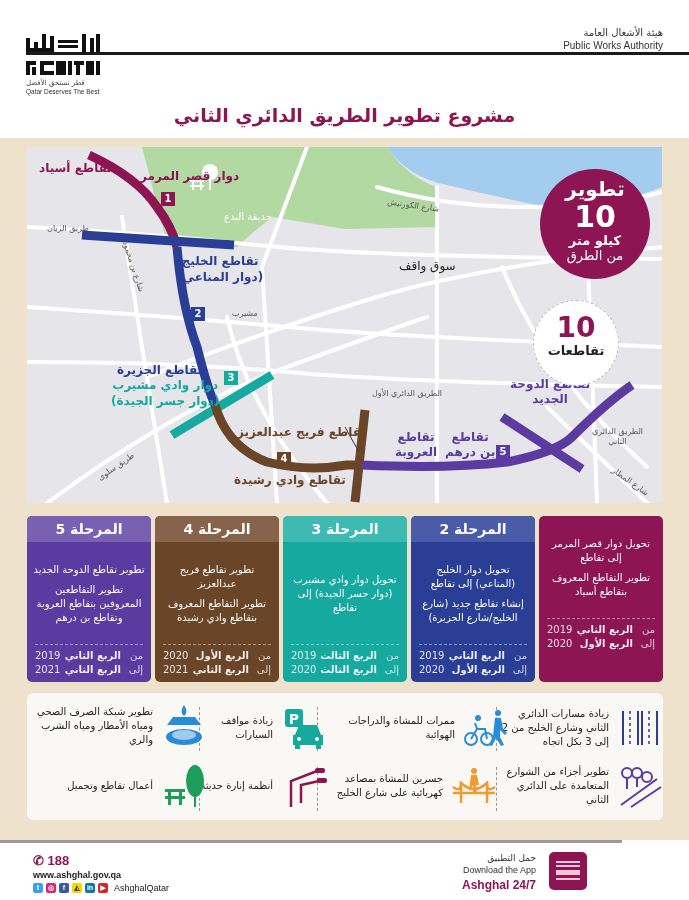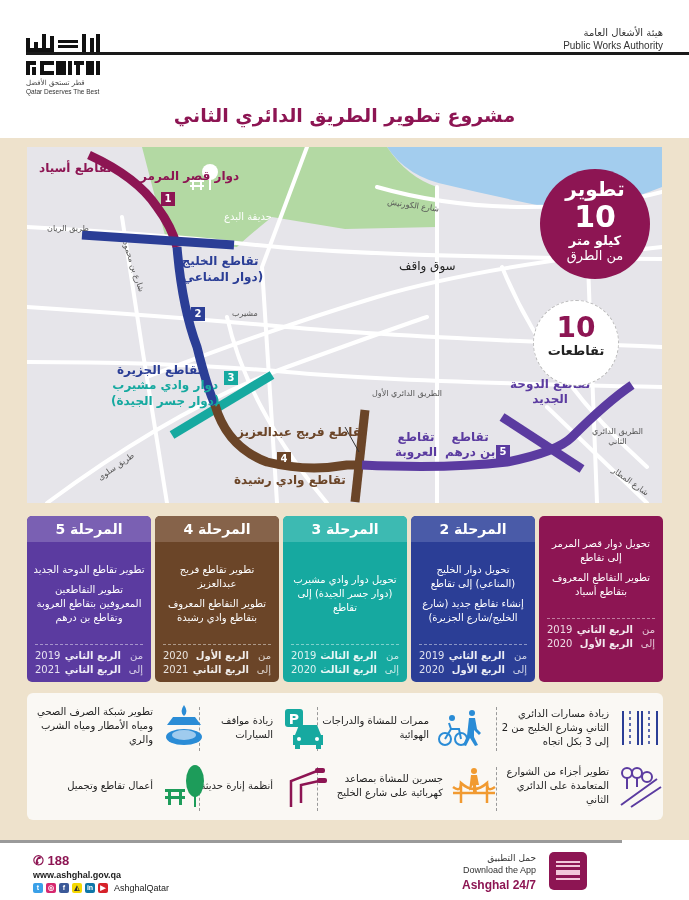--- a/index.html
+++ b/index.html
@@ -336,21 +336,21 @@
           <line x1="40" y1="6" x2="40" y2="40"></line>
         </g>
       <g stroke="#2b3e96" stroke-width="1.5" stroke-dasharray="3,3">
           <line x1="13" y1="6" x2="13" y2="40"></line>
           <line x1="32" y1="6" x2="32" y2="40"></line>
         </g>
     </svg>
     <div class="b-text">زيادة مسارات الدائري الثاني وشارع الخليج من 2 إلى 3 بكل اتجاه</div>
   </div>
   <div class="b-sep" style="left:469px;top:14px;"></div>
-  <div class="benefit" style="left:284px;top:10px;justify-content:center;">
+  <div class="benefit" style="left:302px;top:10px;">
     <svg class="b-icon" viewBox="0 0 46 46">
       <g fill="none" stroke="#2a8cd6" stroke-width="2">
           <circle cx="8" cy="34" r="6"></circle>
           <circle cx="24" cy="34" r="6"></circle>
           <path d="M8,34 L14,24 L22,24 L24,34 M14,24 L12,18"></path>
         </g>
       <g fill="#2a8cd6">
           <circle cx="15" cy="13" r="3"></circle>
           <circle cx="35" cy="8" r="3"></circle>
           <path d="M32,13 L38,13 L40,24 L44,28 L42,30 L37,25 L37,32 L41,40 L38,41 L33,33 L29,41 L26,40 L30,31 Z"></path>

